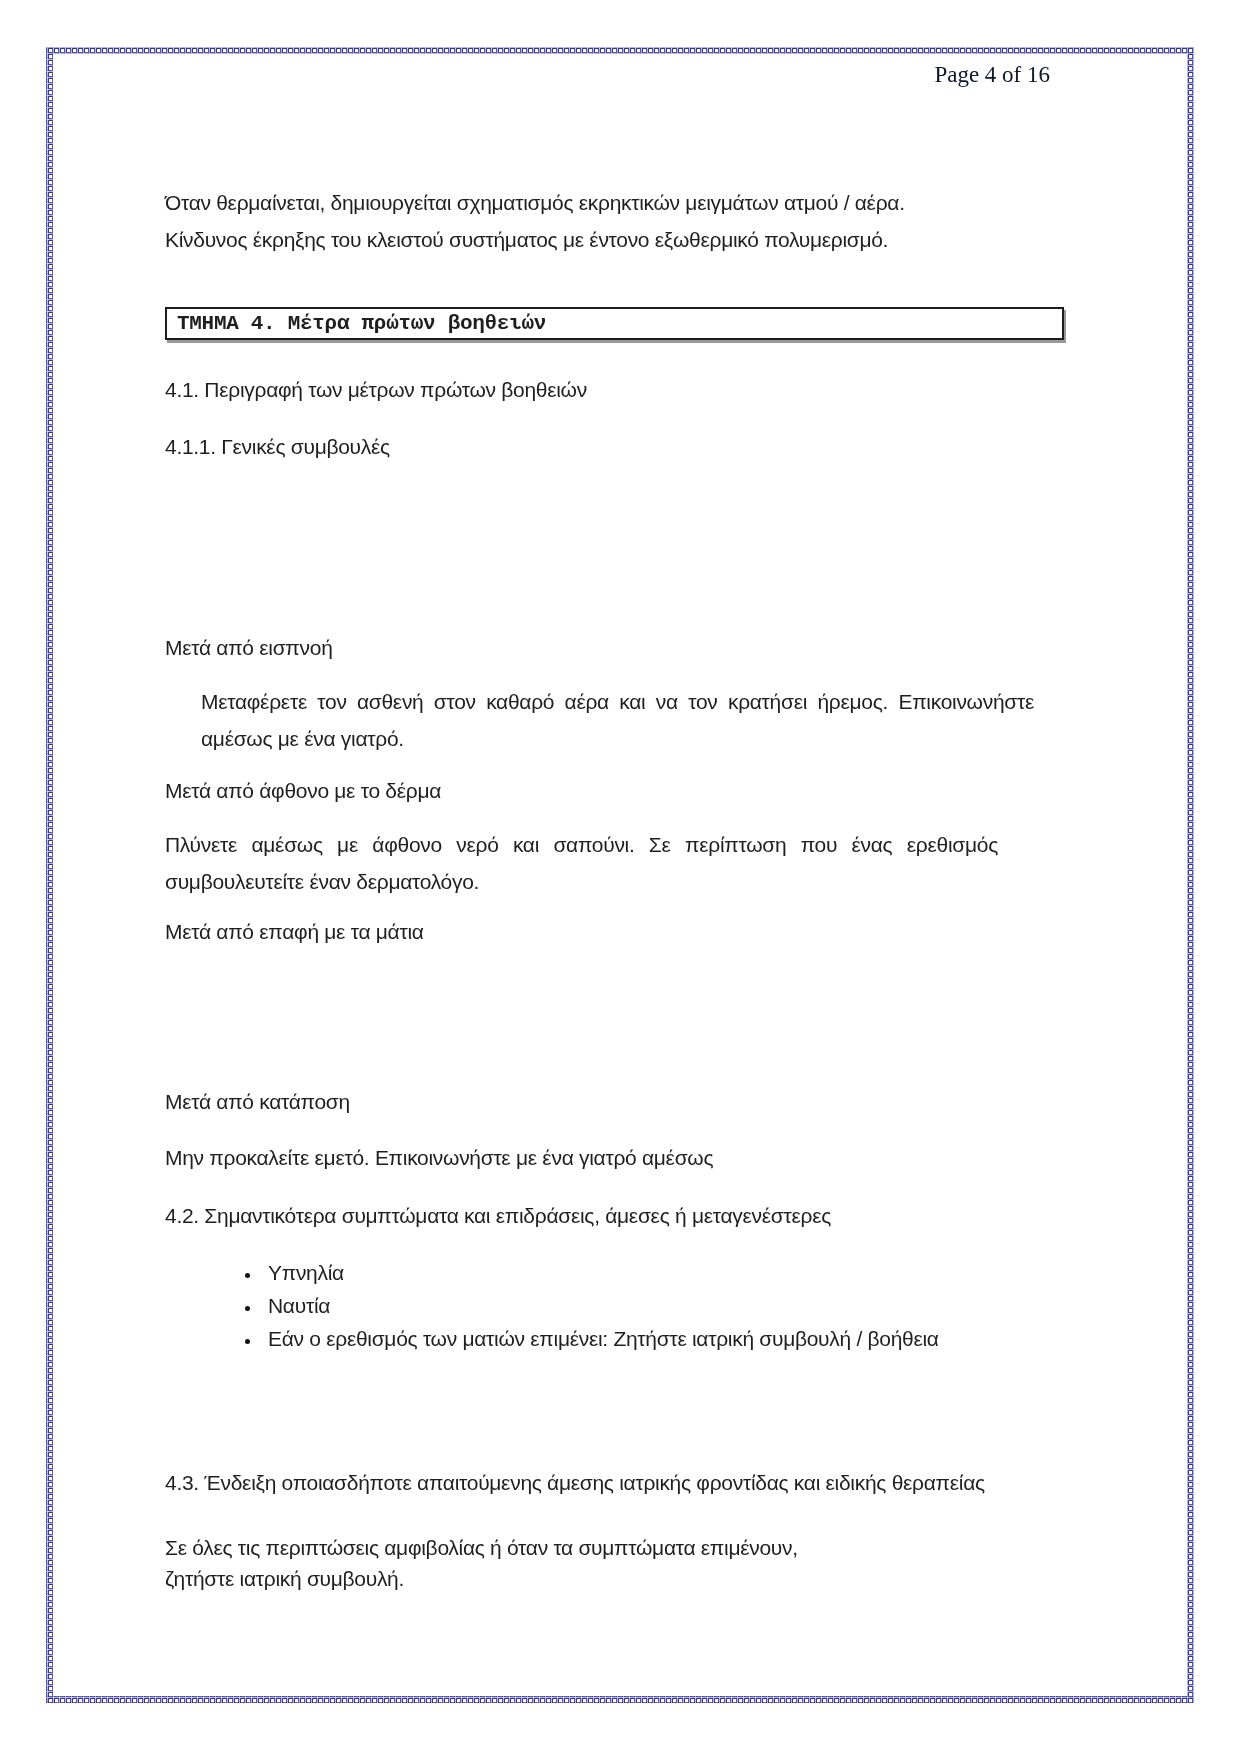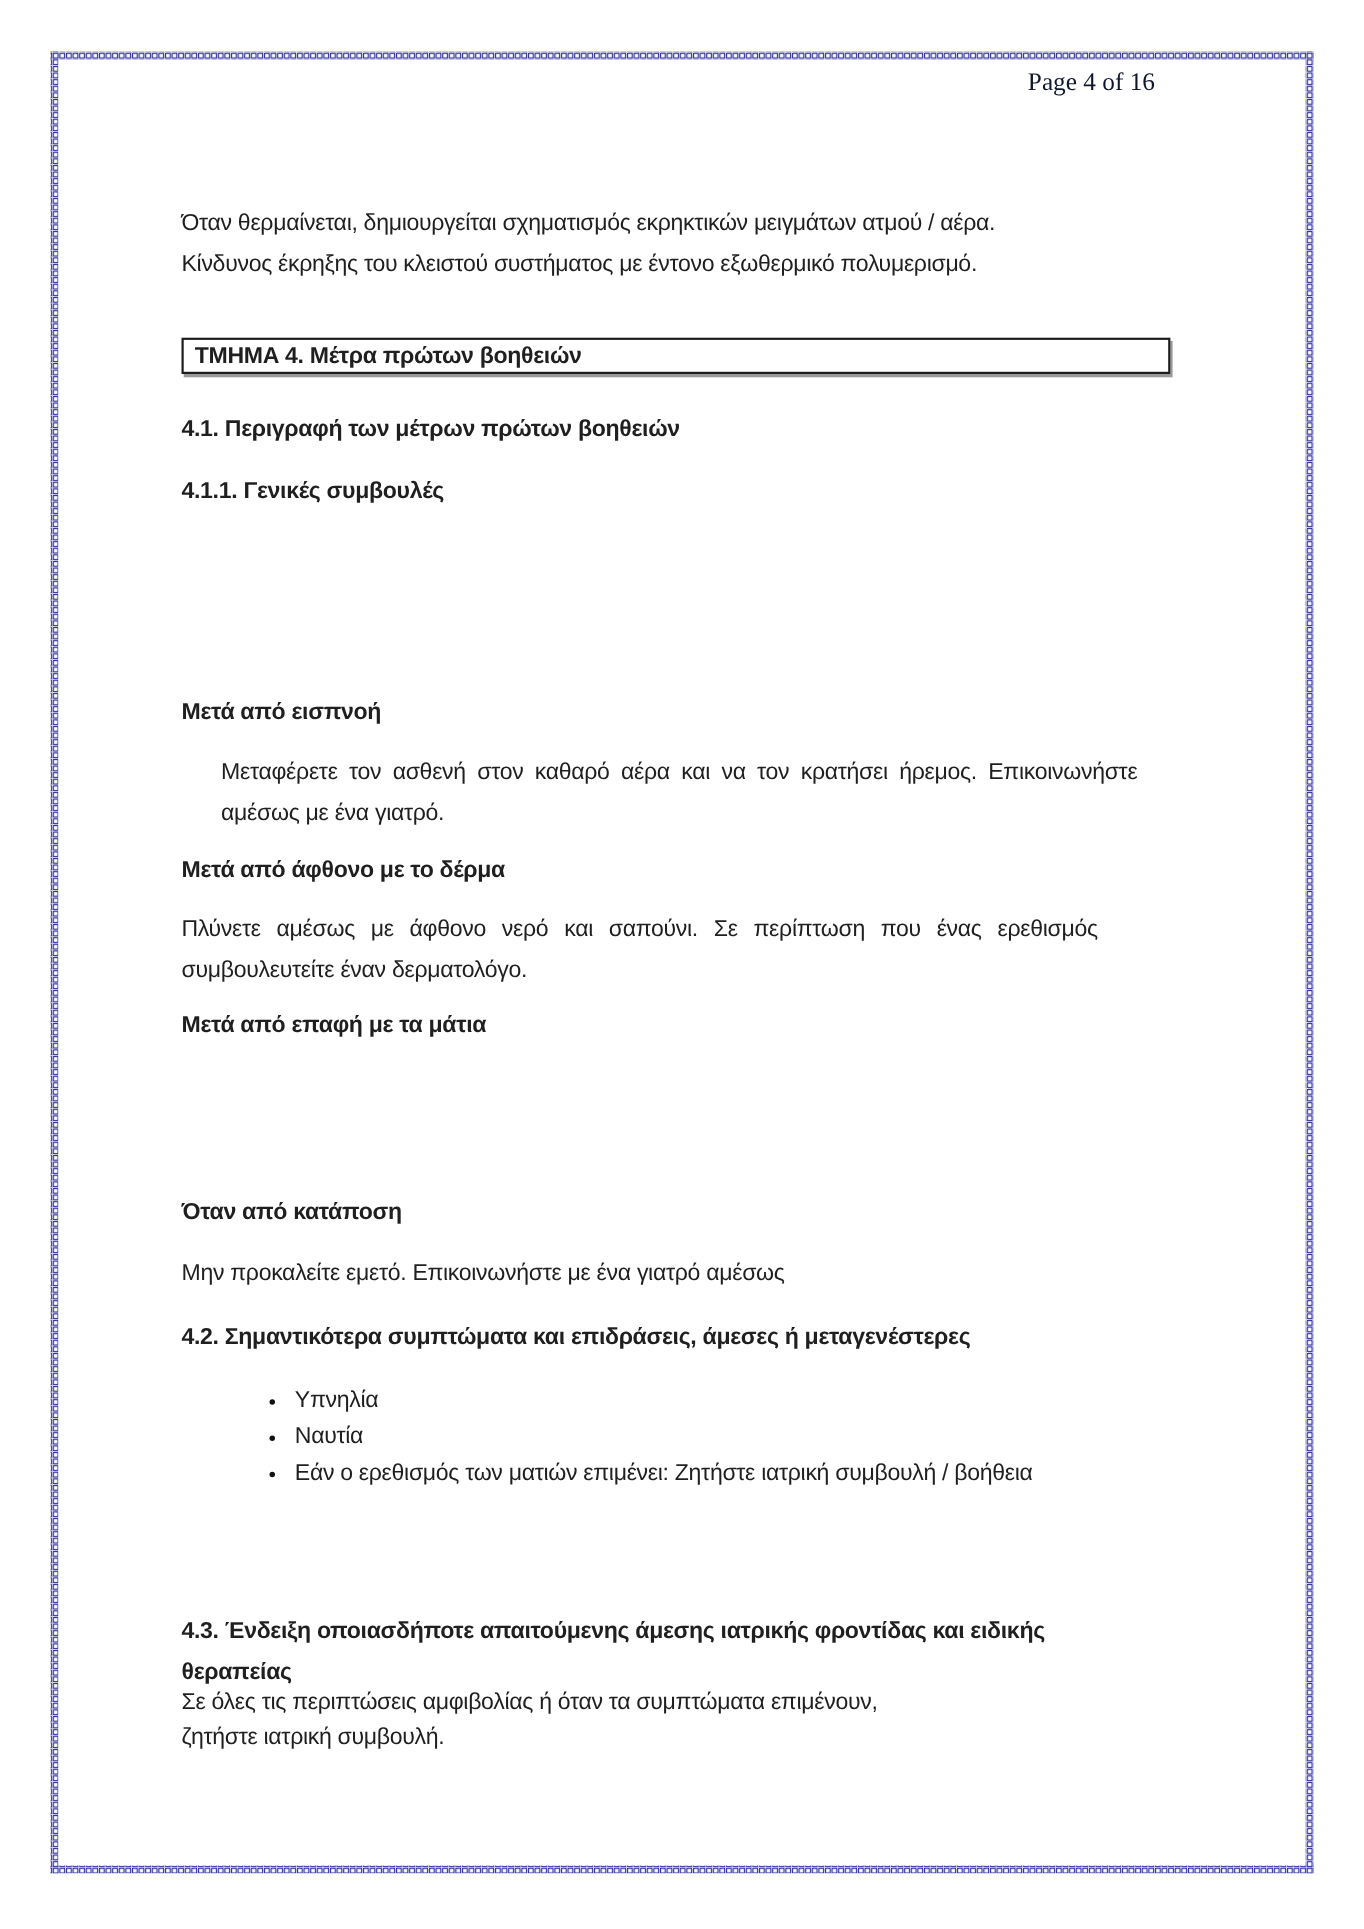--- a/index.html
+++ b/index.html
@@ -36,25 +36,25 @@
   .intro { top: 184px; width: 800px; }
   .justify { text-align: justify; }
   .section-box {
     top: 307px; width: 885px; height: 29px;
     border: 2px solid #1c1c1c;
     box-shadow: 2px 3px 0 #9a9a9a;
     display: flex; align-items: center;
     padding-left: 10px;
     background: #ffffff;
   }
-  .bold { font-weight: 700; }
+  .bold { font-weight: 700; font-family: Liberation Mono, monospace; }
   .heading {
     font-size: 21px;
     letter-spacing: -0.3px;
-    font-weight: 700;
+    font-weight: 400;
     line-height: 37px;
     width: 833px;
   }
   .h41   { top: 371px; }
   .h411  { top: 428px; }
   .p411  { top: 479px; }
   .h-inh { top: 629px; }
   .p-inh { top: 683px; margin-left: 36px; }
   .h-skin{ top: 772px; }
   .p-skin{ top: 826px; }
@@ -111,21 +111,21 @@
   <div class="abs heading h411">4.1.1. Γενικές συμβουλές</div>
 
   <div class="abs heading h-inh">Μετά από εισπνοή</div>
   <div class="abs body-text justify p-inh">Μεταφέρετε τον ασθενή στον καθαρό αέρα και να τον κρατήσει ήρεμος. Επικοινωνήστε αμέσως με ένα γιατρό.</div>
 
   <div class="abs heading h-skin">Μετά από άφθονο με το δέρμα</div>
   <div class="abs body-text justify p-skin">Πλύνετε αμέσως με άφθονο νερό και σαπούνι. Σε περίπτωση που ένας ερεθισμός συμβουλευτείτε έναν δερματολόγο.</div>
 
   <div class="abs heading h-eyes">Μετά από επαφή με τα μάτια</div>
 
-  <div class="abs heading h-ing">Όταν από κατάποση</div>
+  <div class="abs heading h-ing">Μετά από κατάποση</div>
   <div class="abs body-text p-ing">Μην προκαλείτε εμετό. Επικοινωνήστε με ένα γιατρό αμέσως</div>
 
   <div class="abs heading h42">4.2.  Σημαντικότερα συμπτώματα και επιδράσεις, άμεσες ή μεταγενέστερες</div>
   <div class="abs bullets-wrap">
     <ul class="bullets">
       <li>Υπνηλία</li>
       <li>Ναυτία</li>
       <li>Εάν ο ερεθισμός των ματιών επιμένει: Ζητήστε ιατρική συμβουλή / βοήθεια</li>
     </ul>
   </div>

